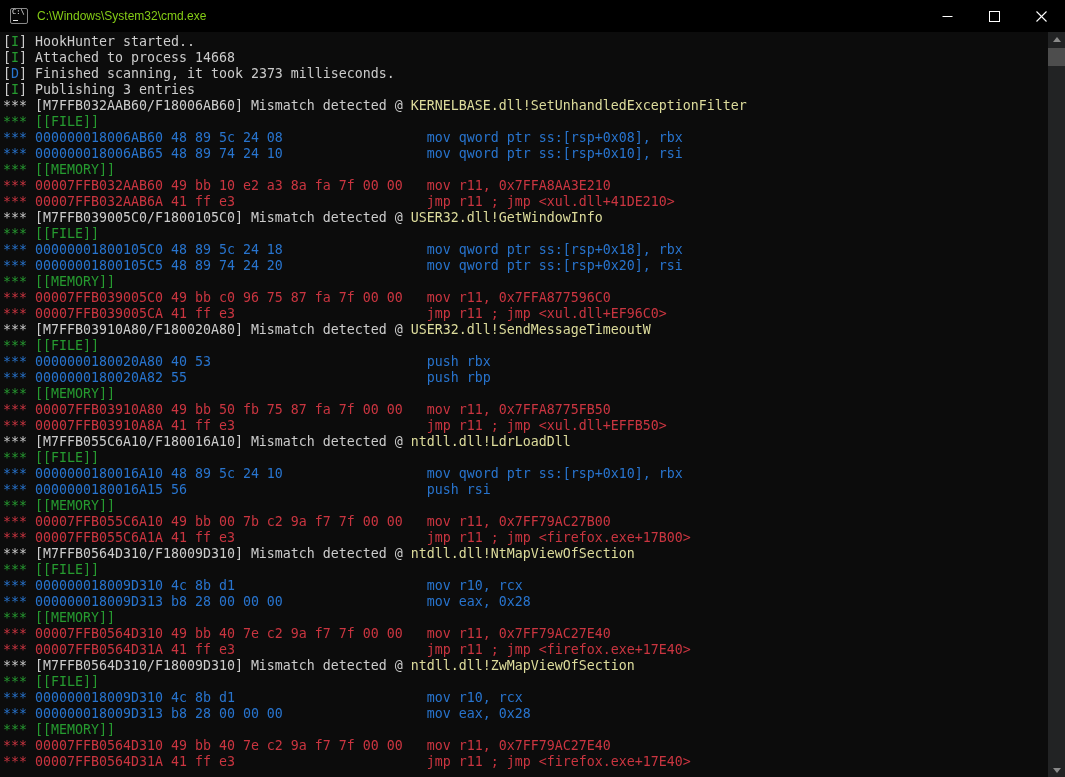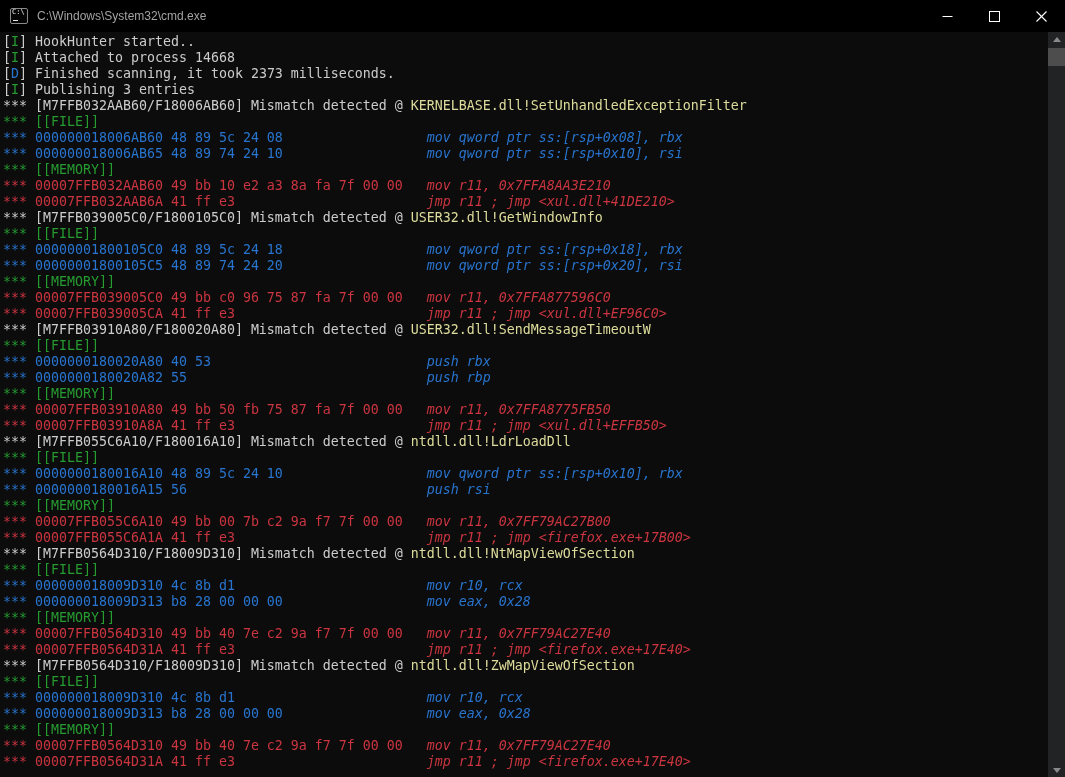--- a/index.html
+++ b/index.html
@@ -42,21 +42,21 @@
   .console {
     position:absolute; top:32px; left:0; right:17px; bottom:0;
     padding:2px 0 0 3px;
     font-family:"DejaVu Sans Mono", monospace;
     font-size:13.29px;
     line-height:16px;
     white-space:pre;
     overflow:hidden;
   }
   .line { position:relative; height:16px; }
-  .line .col { position:absolute; top:0;font-style:italic; }
+  .line .col { position:absolute; top:0; }
   
   .scrollbar {
     position:absolute; top:32px; right:0; bottom:0; width:17px;
     background:#222324;
   }
   .sb-btn {
     position:absolute; left:0; width:17px; height:14px;
     display:flex; align-items:center; justify-content:center;
   }
   .sb-up { top:0; }
@@ -77,21 +77,21 @@
   }
 </style>
 </head>
 <body style="background: rgb(12, 12, 12);">
 
 <div class="titlebar" style="background: rgb(0, 0, 0);">
   <div class="cmdicon">
     <span class="c">C:\</span>
     <span class="u"></span>
   </div>
-  <span class="wtitle" style="color: #a3a3a3;">C:\Windows\System32\cmd.exe</span>
+  <span class="wtitle" style="color: #84cc16;">C:\Windows\System32\cmd.exe</span>
   <div class="controls">
     <button class="ctrl">
       <span>
         <svg width="11" height="11" viewBox="0 0 11 11">
             <line x1="0.5" y1="5.5" x2="10.5" y2="5.5" stroke="#ffffff" stroke-width="1"></line>
           </svg>
       </span>
     </button>
     <button class="ctrl">
       <span>

